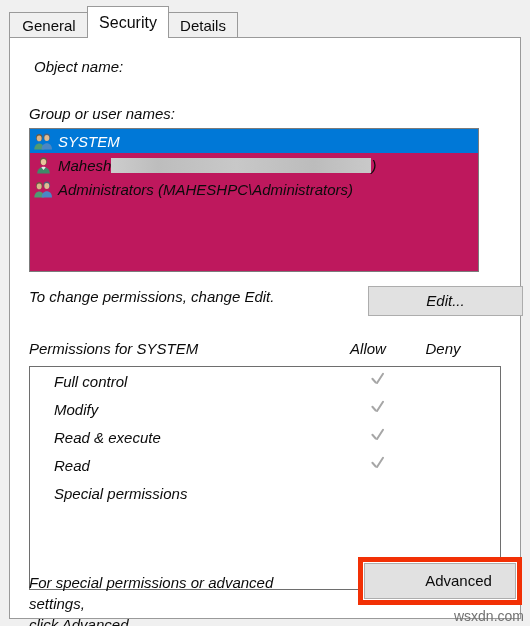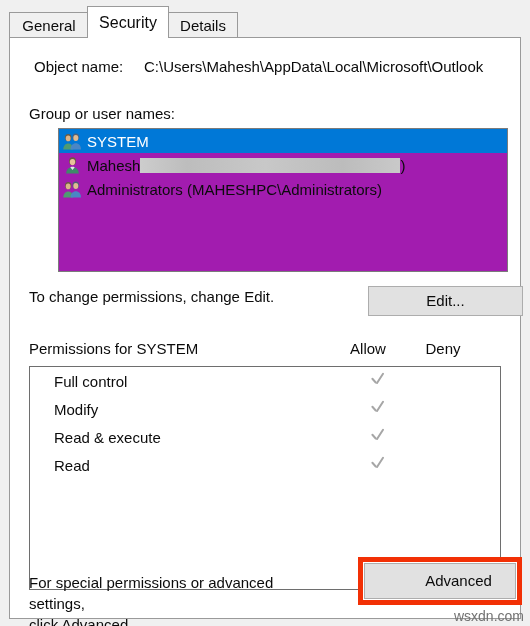--- a/index.html
+++ b/index.html
@@ -61,20 +61,21 @@
   #panel {
     position: absolute;
     left: 9px;
     top: 37px;
     width: 512px;
     height: 582px;
     background: #ffffff;
     border: 1px solid #9a9a9a;
     box-sizing: border-box;
     z-index: 1;
+    font-style: italic;
   }
 
   .lbl {
     position: absolute;
     font-size: 15px;
     color: #0b0b0b;
     white-space: nowrap;
     cursor: default;
   }
 
@@ -82,25 +83,24 @@
   #object-name-value { left: 134px; top: 20px; }
   #group-label       { left: 19px; top: 67px; }
 
   
   #userlist {
     position: absolute;
     left: 19px;
     top: 90px;
     width: 450px;
     height: 144px;
-    background: #a21caf;
+    background: #be185d;
     border: 1px solid #7b7b7b;
     box-sizing: border-box;
     overflow: hidden;
-    margin-left: 29px;
   }
   .user-row {
     position: relative;
     height: 24px;
     display: flex;
     align-items: center;
     padding-left: 4px;
     box-sizing: border-box;
     cursor: default;
   }
@@ -271,21 +271,20 @@
 
   <div id="tabstrip">
       <div class="tab" style="left: 0px; width: 80px;">General</div>
       <div class="tab active" style="left: 78px; width: 82px;">Security</div>
       <div class="tab" style="left: 159px; width: 70px;">Details</div>
     </div>
 
   <div id="panel">
 
     <span class="lbl" id="object-name-label">Object name:</span>
-    <span class="lbl" id="object-name-value">C:\Users\Mahesh\AppData\Local\Microsoft\Outlook</span>
 
     <span class="lbl" id="group-label">Group or user names:</span>
 
     <div id="userlist">
         <div class="user-row selected">
           <span class="user-icon"><svg width="19" height="18" viewBox="0 0 19 18">
               <ellipse cx="5.2" cy="5.6" rx="3.2" ry="3.6" fill="#6b5a43"></ellipse>
               <ellipse cx="5.2" cy="6.4" rx="2.4" ry="2.8" fill="#dcb489"></ellipse>
               <path d="M0.3 17.5c0-3.9 2.4-6 4.9-6s4.9 2.1 4.9 6z" fill="#4f9a72"></path>
               <ellipse cx="12.8" cy="5.1" rx="3.3" ry="3.7" fill="#4d617a"></ellipse>
@@ -340,20 +339,25 @@
         <div class="perm-row">
           <span class="perm-name">Read &amp; execute</span>
           <span class="perm-allow"><span class="chk"></span></span>
           <span class="perm-deny"></span>
         </div>
         <div class="perm-row">
           <span class="perm-name">Read</span>
           <span class="perm-allow"><span class="chk"></span></span>
           <span class="perm-deny"></span>
         </div>
+        <div class="perm-row">
+          <span class="perm-name">Special permissions</span>
+          <span class="perm-allow"></span>
+          <span class="perm-deny"></span>
+        </div>
       </div>
 
     <div id="advanced-hint">
       <span>For special permissions or advanced settings,</span>
       <br>
       <span>click Advanced.</span>
     </div>
 
   </div>
 

